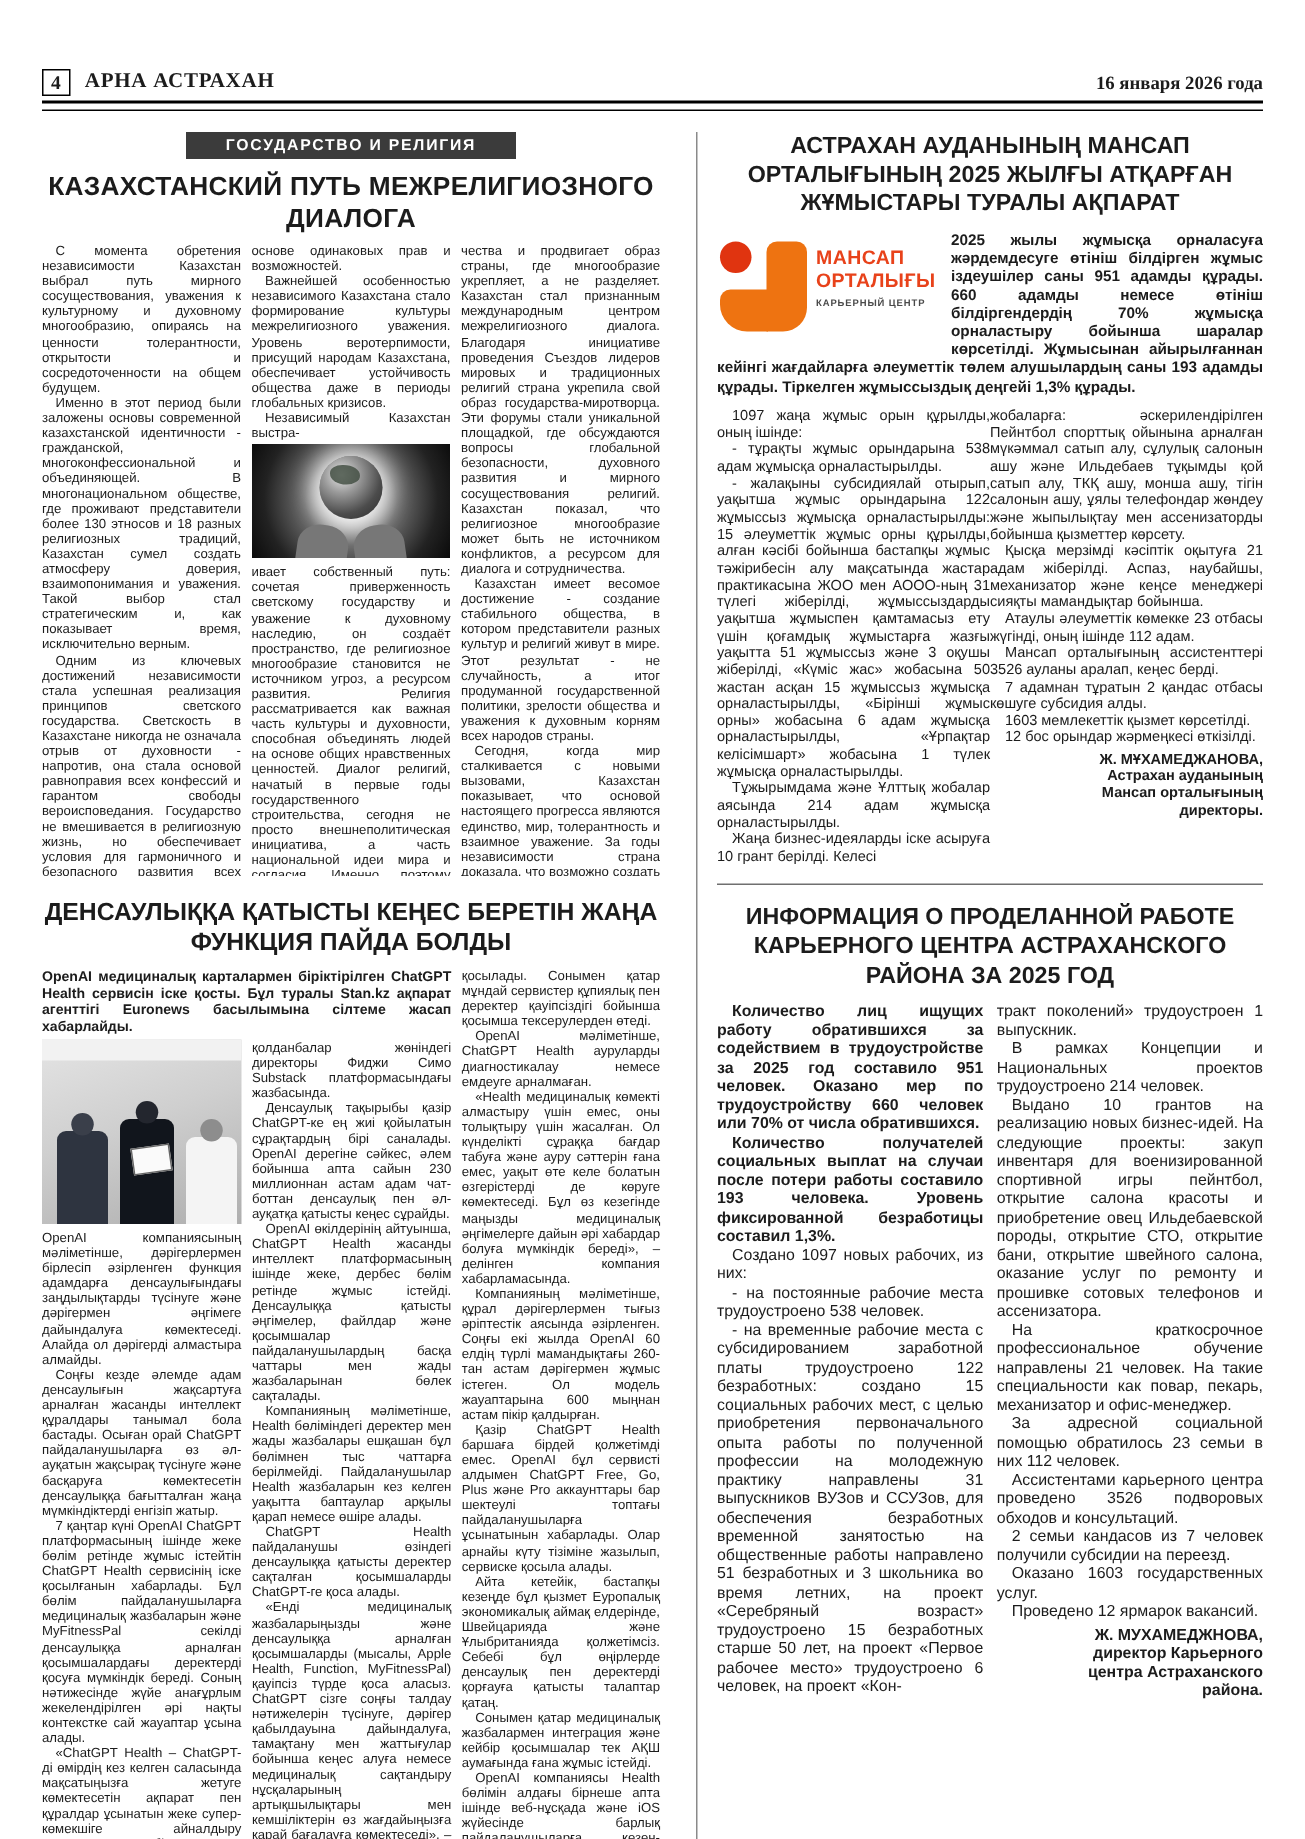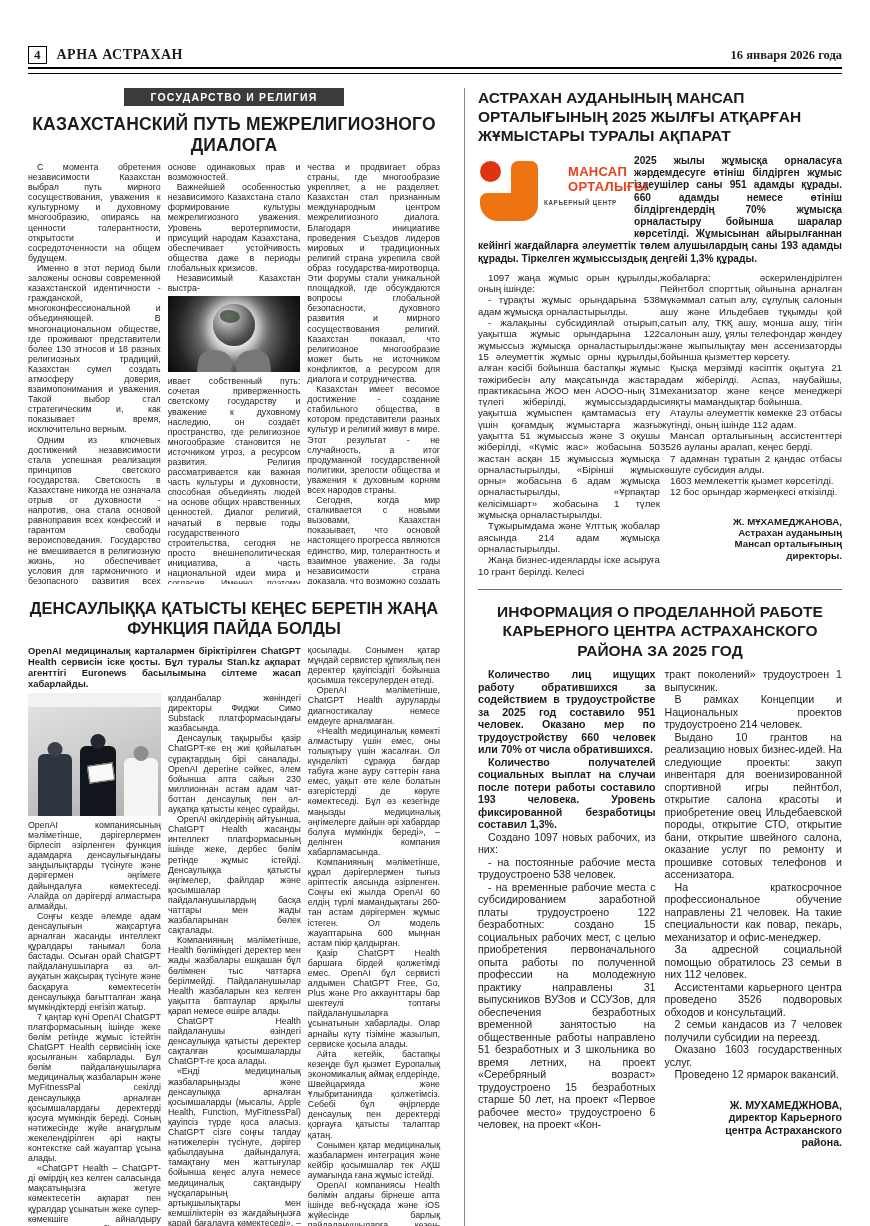--- a/index.html
+++ b/index.html
@@ -69,34 +69,34 @@
   .fig-head { position:absolute; top:-12px; left:50%; transform:translateX(-50%); width:15px; height:15px; border-radius:50%; }
   .fig1 { left:10px; bottom:0; width:34px; height:62px; background:#2e3440; }
   .fig1 .fig-head { background:#3a3f4a; }
   .fig2 { left:52px; bottom:0; width:36px; height:70px; background:#11151c; }
   .fig2 .fig-head { background:#23262e; }
   .fig3 { left:96px; bottom:0; width:34px; height:58px; background:#f4f4f4; }
   .fig3 .fig-head { background:#8d8d8d; }
   .tablet { position:absolute; left:60px; bottom:34px; width:26px; height:18px; background:#fafafa; border:1px solid #666; transform:rotate(-8deg); }
 
   
-  .a3-title { text-align:left; font-weight:bold; font-size:15.5px; line-height:19px; margin-bottom:10px; }
+  .a3-title { text-align:center; font-weight:bold; font-size:15.5px; line-height:19px; margin-bottom:10px; }
   .a3-leadwrap { font-weight:bold; font-size:10.2px; line-height:12.2px; text-align:justify; overflow:hidden; }
   .mansap-logo { float:left; width:148px; height:72px; margin:4px 8px 2px 0; position:relative; }
   .mark { position:absolute; left:2px; top:2px; width:58px; height:60px; }
   .mark-dot { position:absolute; left:0; top:0; width:21px; height:21px; border-radius:50%; background:#e03410; }
   .mark-sq  { position:absolute; left:0; bottom:0; width:32px; height:28px; border-radius:7px 0 0 18px; background:#ee7311; }
   .mark-j   { position:absolute; right:0; top:0; width:27px; height:60px; border-radius:7px 7px 16px 0; background:#ee7311; }
   .logo-words { position:absolute; left:66px; top:6px; }
-  .logo-l1, .logo-l2 { font-weight:bold; font-size:13px; line-height:14.5px; color:#e8421a; letter-spacing:.3px;margin-left:24px; }
+  .logo-l1, .logo-l2 { font-weight:bold; font-size:13px; line-height:14.5px; color:#e8421a; letter-spacing:.3px; }
   .logo-l3 { font-size:6.3px; color:#4a4a4a; letter-spacing:.6px; margin-top:3px; }
   .a3-cols { display:flex; gap:0; margin-top:7px; }
   .a3-col { flex:1; font-size:9.7px; line-height:11.3px; text-align:justify; }
   .a3-col p { text-indent:10px; margin:0; }
-  .sig { margin-top:18px; }
+  .sig { margin-top:3px; }
   .sig p { text-align:right; font-weight:bold; text-indent:0 !important; }
 
   .hsep { border-top:1px solid #6f6f6f; margin:12px 0 12px 0; }
 
   
   .a4-title { text-align:center; font-weight:bold; font-size:15.5px; line-height:19.5px; margin-bottom:8px; }
   .a4-cols { display:flex; gap:9px; }
   .a4-col { flex:1; font-size:10.6px; line-height:12.5px; text-align:justify; }
   .a4-col p { text-indent:10px; margin:0; }
   .p-bold p { font-weight:bold; }

